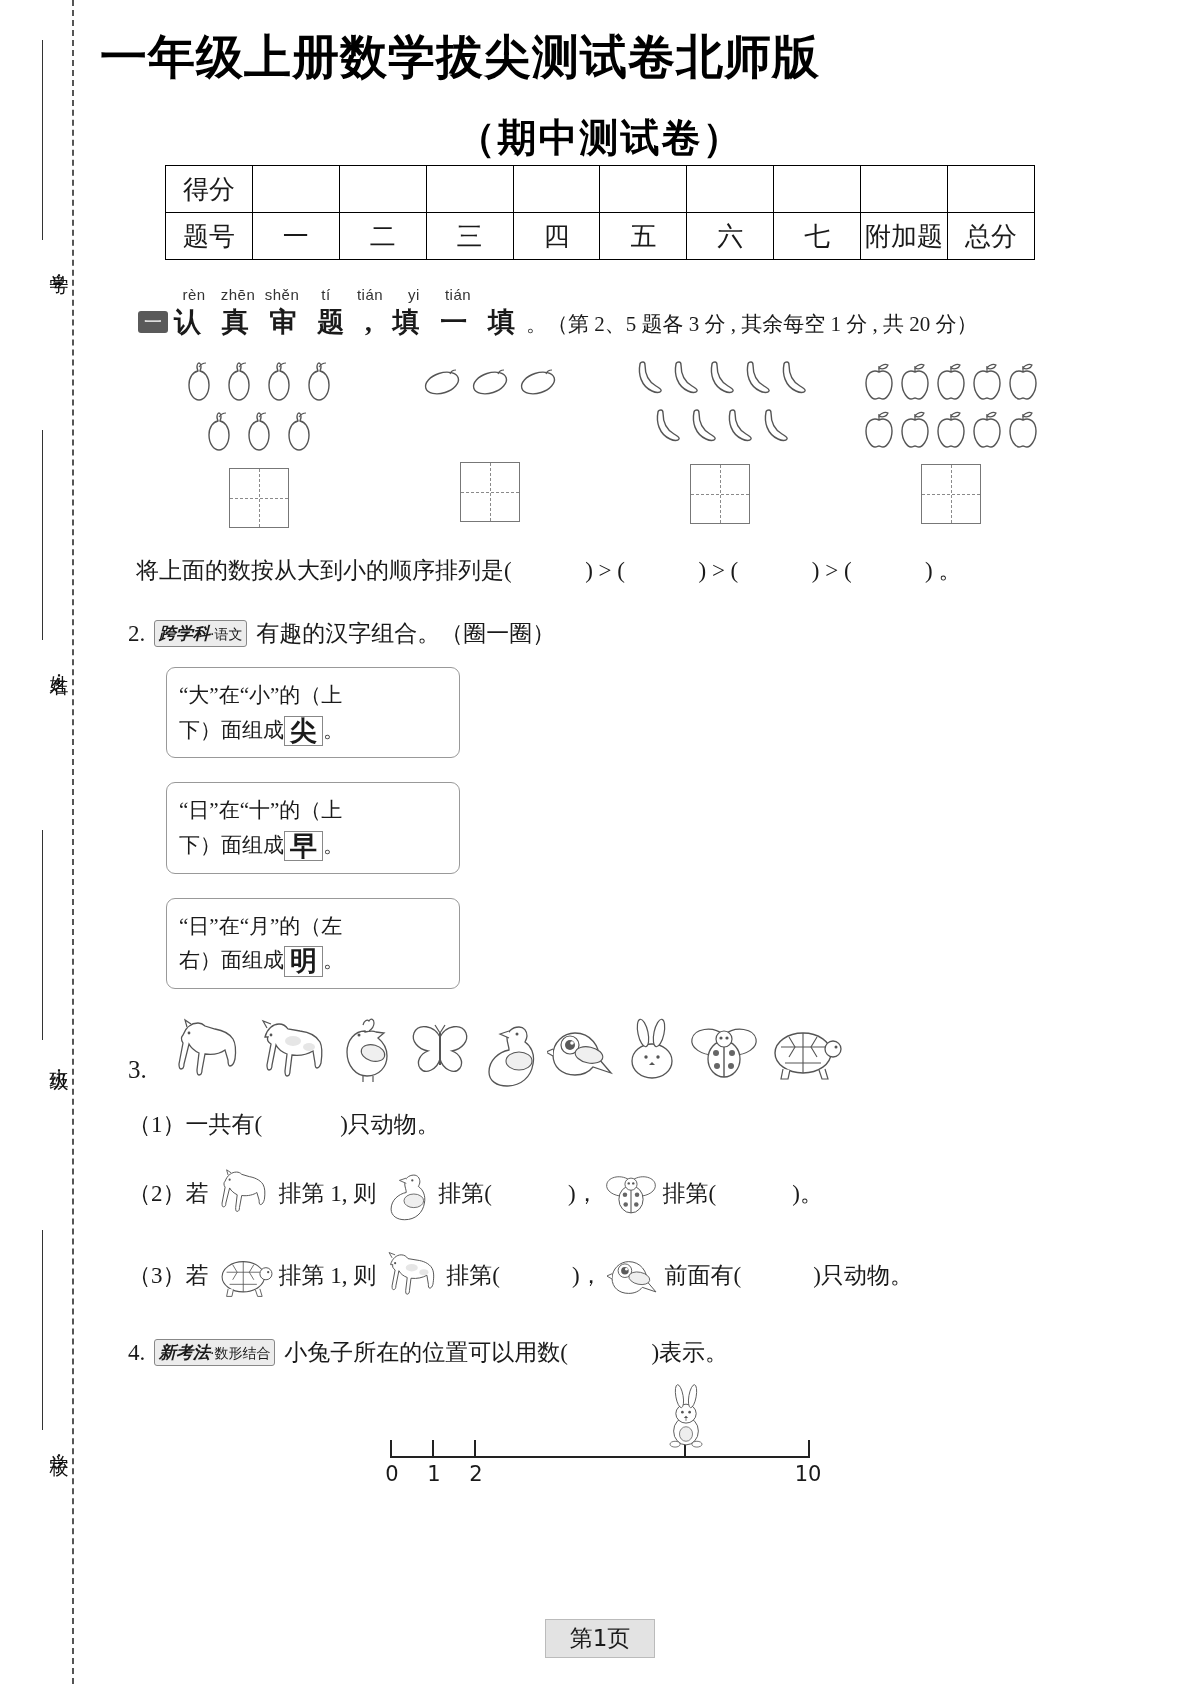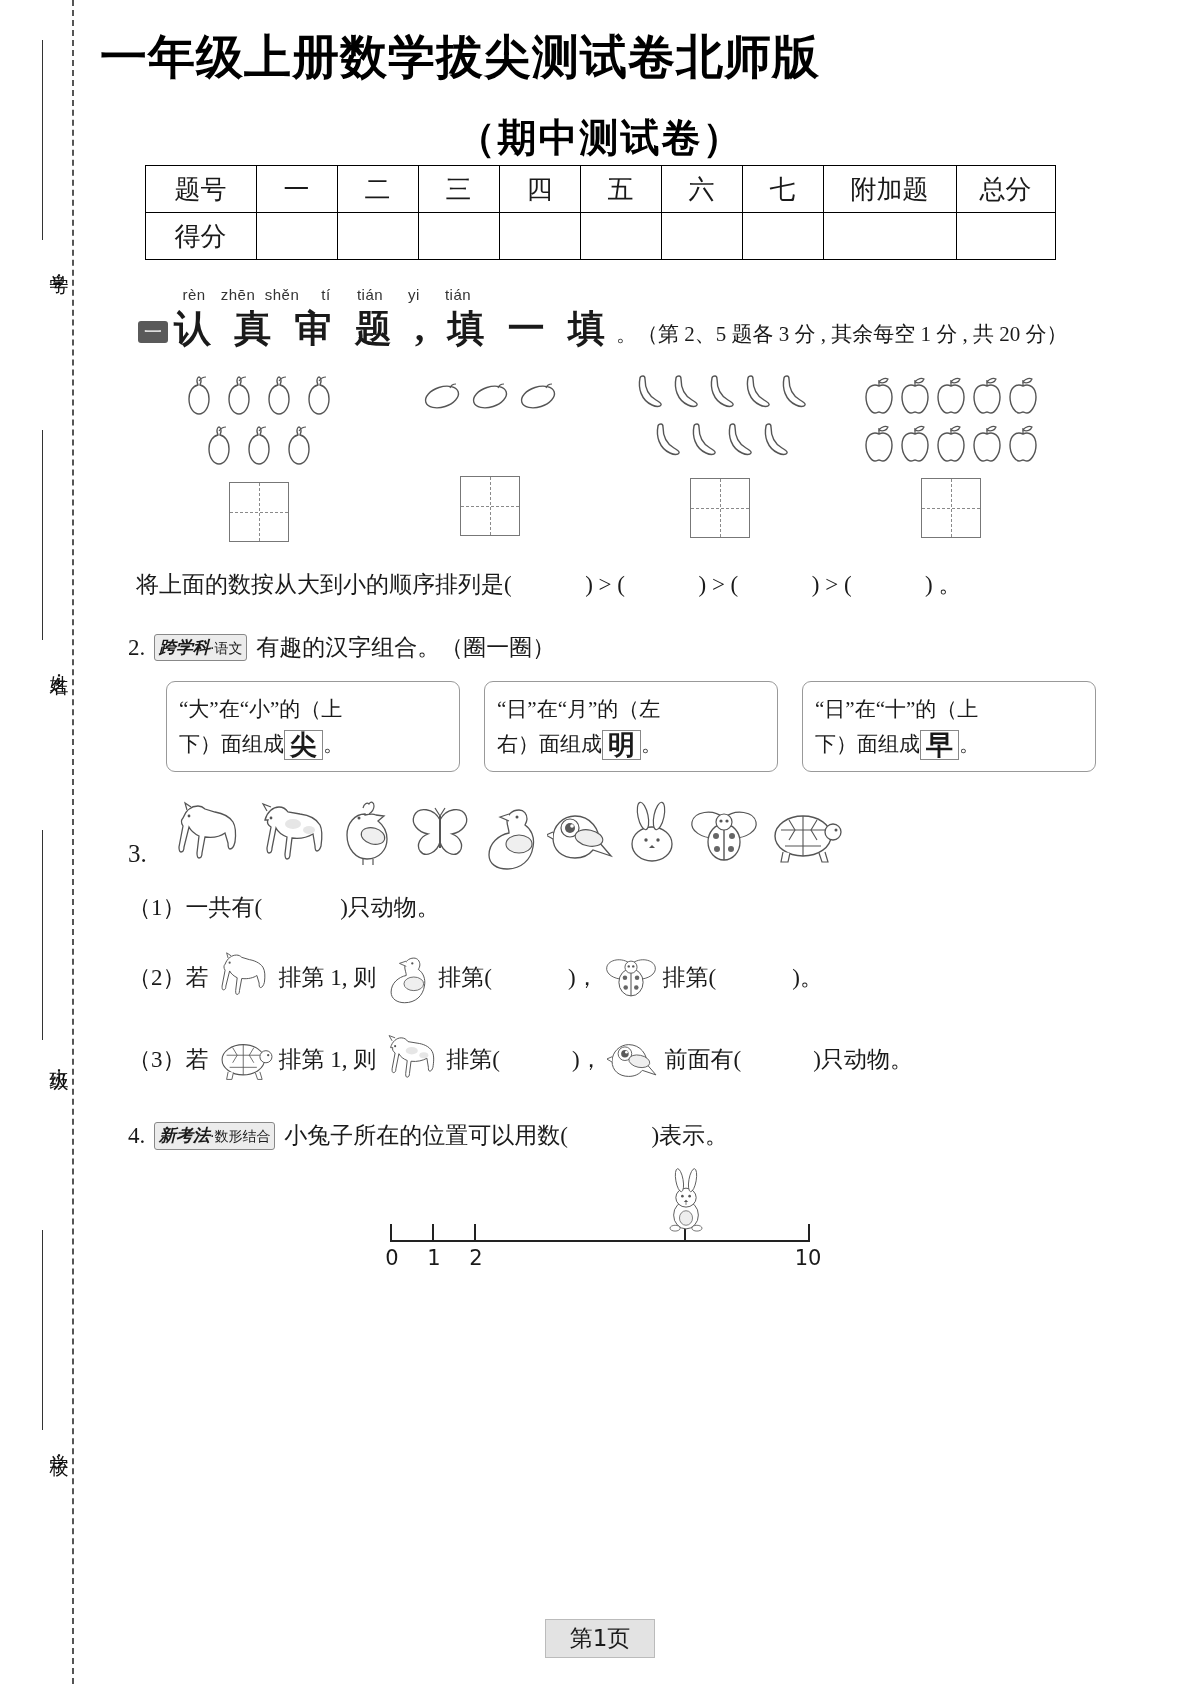--- a/index.html
+++ b/index.html
@@ -36,21 +36,21 @@
   .col-total{width:96px;}
 
   
   .sec{margin:26px 0 0 38px;position:relative;}
   .pinyin{font-size:15px;color:#333;letter-spacing:.5px;margin-left:34px;
           font-family:Liberation Sans, sans-serif;}
   .pinyin span{display:inline-block;width:44px;text-align:center;}
   .sec-line{display:flex;align-items:baseline;margin-top:1px;}
   .sec-badge{display:inline-block;width:30px;height:22px;background:#5a5a5a;border-radius:3px;
              color:#fff;font-size:18px;line-height:22px;text-align:center;margin-right:6px;position:relative;top:-3px;}
-  .sec-title{font-size:37px;font-weight:700;letter-spacing:7px;}
+  .sec-title{font-size:27px;font-weight:700;letter-spacing:7px;}
   .sec-note{font-size:21px;margin-left:4px;}
 
   
   .q{margin:22px 0 0 28px;font-size:23px;line-height:1.5;}
   .q-indent{margin-left:36px;}
   .tag{display:inline-block;border:1px solid #888;border-radius:3px;background:#ececec;
        padding:0 4px;font-size:14px;vertical-align:2px;margin:0 3px;
        font-family:"DejaVu Sans","Liberation Sans",sans-serif;}
   .tag b{font-size:17px;font-weight:700;font-style:italic;}
   .blank{display:inline-block;min-width:62px;}
@@ -58,21 +58,21 @@
   
   .fruit-wrap{display:flex;justify-content:space-around;align-items:flex-start;margin:18px 34px 0 44px;}
   .fruit-group{display:flex;flex-direction:column;align-items:center;width:200px;}
   .fruit-rows{display:flex;flex-direction:column;gap:4px;align-items:center;}
   .fruit-row{display:flex;gap:2px;justify-content:center;}
   .grid-box{margin-top:14px;width:58px;height:58px;border:1.3px solid #777;position:relative;background:#fff;}
   .grid-box:before{content:"";position:absolute;left:0;right:0;top:50%;border-top:1.3px dashed #8a8a8a;}
   .grid-box:after{content:"";position:absolute;top:0;bottom:0;left:50%;border-left:1.3px dashed #8a8a8a;}
 
   
-  .combo-wrap{display:flex;gap:24px;margin:16px 0 0 66px;}
+  .combo-wrap{display:flex;gap:24px;margin:16px 0 0 66px;flex-direction:column;}
   .combo{width:268px;border:1.3px solid #999;border-radius:9px;padding:10px 12px;font-size:21px;line-height:1.65;}
   .combo .big{display:inline-block;border:1px solid #888;padding:0 5px;font-size:27px;font-weight:700;
               font-family:"DejaVu Sans","Liberation Sans",sans-serif;line-height:1.05;vertical-align:-3px;}
 
   
   .animal-strip{display:flex;align-items:flex-end;gap:2px;margin-left:10px;}
   .q3-line{display:flex;align-items:center;margin:20px 0 0 28px;font-size:23px;}
   .inline-animal{display:inline-block;vertical-align:middle;margin:0 4px;}
 
   
@@ -106,43 +106,43 @@
 
 <div class="page">
 
   <div class="title">一年级上册数学拔尖测试卷北师版</div>
   <div class="subtitle">（期中测试卷）</div>
 
 
   <table class="score">
     <tbody>
         <tr>
+      <td class="hd">得分</td>
+      <td></td>
+      <td></td>
+      <td></td>
+      <td></td>
+      <td></td>
+      <td></td>
+      <td></td>
+      <td></td>
+      <td></td>
+    </tr>
+    <tr>
       <td class="hd col-label">题号</td>
       <td class="col-num">一</td>
       <td class="col-num">二</td>
       <td class="col-num">三</td>
       <td class="col-num">四</td>
       <td class="col-num">五</td>
       <td class="col-num">六</td>
       <td class="col-num">七</td>
       <td class="col-extra">附加题</td>
       <td class="col-total">总分</td>
     </tr>
-    <tr>
-      <td class="hd">得分</td>
-      <td></td>
-      <td></td>
-      <td></td>
-      <td></td>
-      <td></td>
-      <td></td>
-      <td></td>
-      <td></td>
-      <td></td>
-    </tr>
   </tbody>
     </table>
 
   <div class="sec">
     <div class="pinyin">
       <span>rèn</span><span>zhēn</span><span>shěn</span><span>tí</span><span>tián</span><span>yi</span><span>tián</span>
     </div>
     <div class="sec-line">
       <span class="sec-badge">一</span>
       <span class="sec-title">认 真 审 题 , 填 一 填</span>
@@ -326,26 +326,26 @@
     <span class="tag"><b>跨学科</b><span>·语文</span></span>
     <span>有趣的汉字组合。（圈一圈）</span>
   </div>
 
   <div class="combo-wrap">
     <div class="combo">
       <span>“大”在“小”的（上</span><br>
       <span>下）面组成</span><span class="big">尖</span><span>。</span>
     </div>
     <div class="combo">
+      <span>“日”在“十”的（上</span><br>
+      <span>下）面组成</span><span class="big">早</span><span>。</span>
+    </div>
+    <div class="combo">
       <span>“日”在“月”的（左</span><br>
       <span>右）面组成</span><span class="big">明</span><span>。</span>
-    </div>
-    <div class="combo">
-      <span>“日”在“十”的（上</span><br>
-      <span>下）面组成</span><span class="big">早</span><span>。</span>
     </div>
   </div>
 
   <div class="q" style="margin-top:26px;display:flex;align-items:flex-end;">
     <span style="font-size:25px;margin-right:10px;">3.</span>
     <span class="animal-strip">
       <svg width="82" height="74" viewBox="0 0 82 74">
           <path d="M16 20c3-8 9-12 15-12 3 0 5 1 7 3l10 3c6 1 14 4 18 10 3 5 3 12 2 20-1 4-3 7-5 7s-2-3-2-6l-3-10c-4 3-12 5-20 4l-3 16c0 3-1 5-3 5s-2-2-2-5l2-17c-4-2-8-5-10-9l-5 20c0 3-1 5-3 5s-2-2-2-5l4-21c-2-3-2-6-0-8z" fill="#fff" stroke="#555" stroke-width="1.3"></path>
           <path d="M20 12l-2-7 6 4" fill="#fff" stroke="#555" stroke-width="1.2"></path>
           <circle cx="22" cy="18" r="1.4" fill="#555"></circle>

